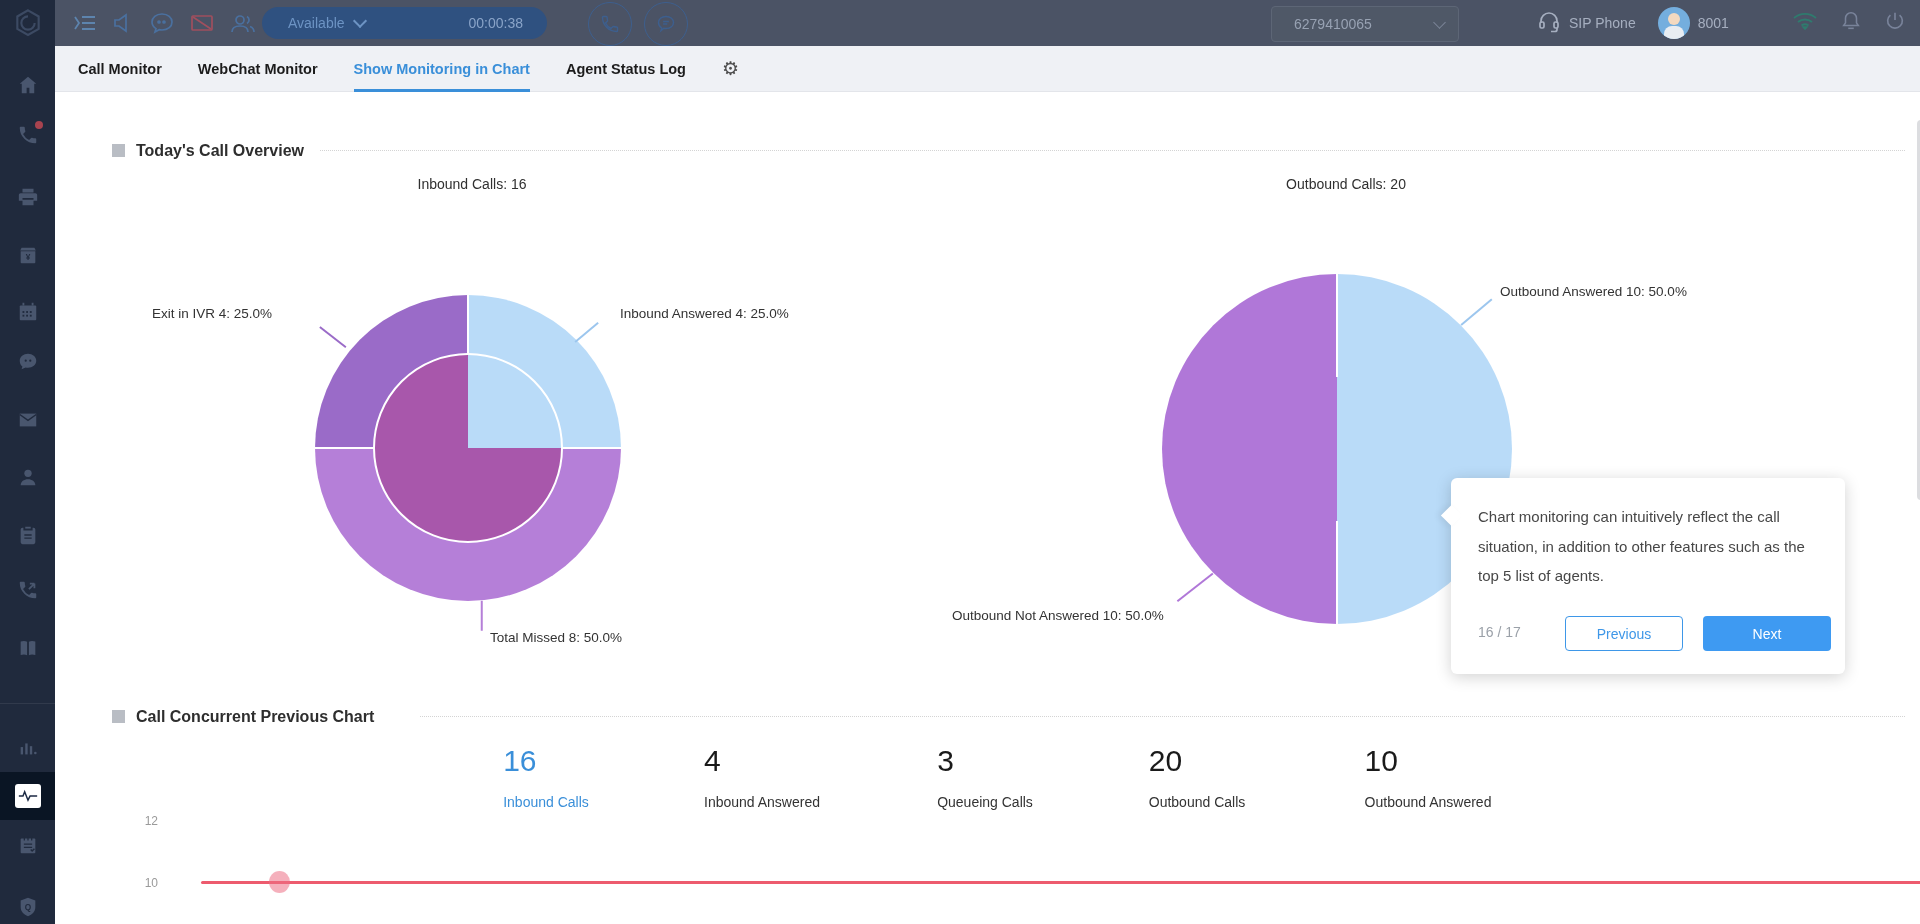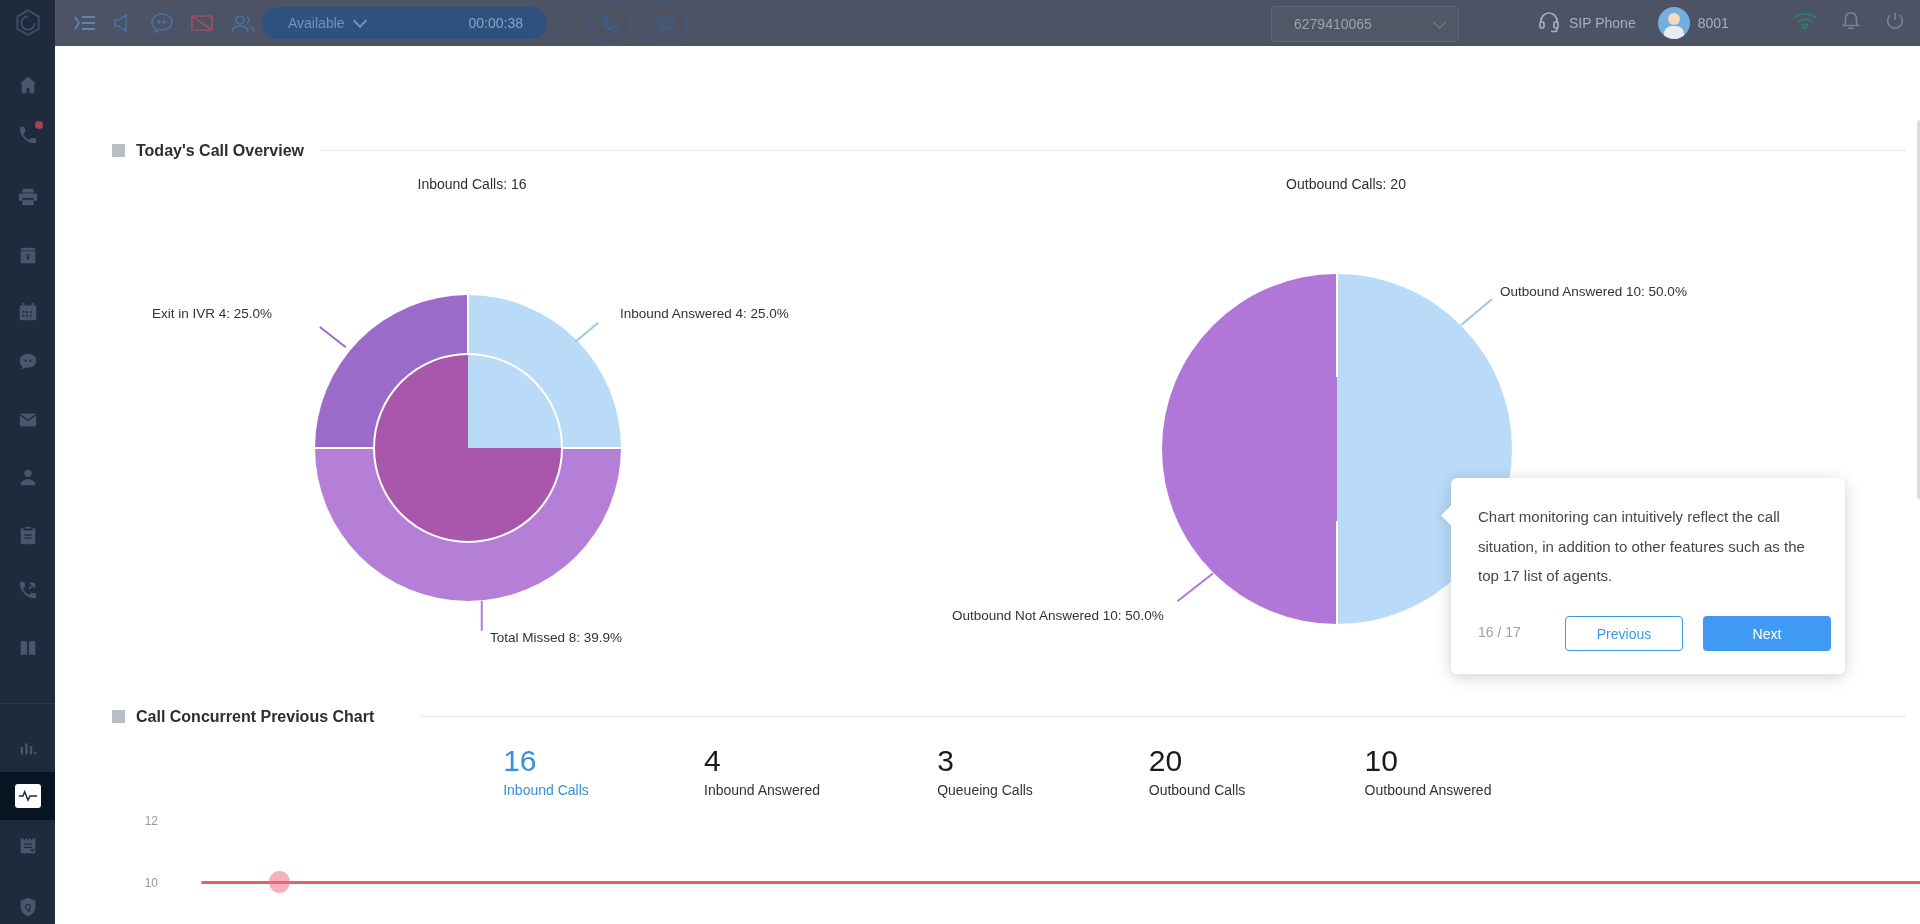--- a/index.html
+++ b/index.html
@@ -56,21 +56,21 @@
   .sec-title{position:absolute;font-size:16px;font-weight:bold;color:#2e2e2e;white-space:nowrap;}
   .dotline{position:absolute;border-top:1px dotted #d4d4d4;}
 
   .pie{position:absolute;border-radius:50%;}
   .pie-title{position:absolute;font-size:14px;color:#303030;transform:translateX(-50%);white-space:nowrap;}
   .pie-label{position:absolute;font-size:13.5px;color:#333;white-space:nowrap;}
   .leader{position:absolute;height:1.5px;transform-origin:left center;}
 
   .stat-col{position:absolute;transform:translateX(-50%);text-align:left;}
   .stat-val{font-size:30px;font-weight:500;color:#1a1a1a;}
-  .stat-lbl{font-size:14px;color:#333;margin-top:4px;white-space:nowrap;}
+  .stat-lbl{font-size:14px;color:#333;margin-top:16px;white-space:nowrap;}
   .stat-col.highlight .stat-val,.stat-col.highlight .stat-lbl{color:#3a8fd9;}
 
   .ytick{position:absolute;font-size:12px;color:#9a9a9a;width:30px;text-align:right;}
   .redline{position:absolute;left:131px;top:789px;width:1734px;height:3px;background:#ed5b6e;border-radius:2px;}
   .redmark{position:absolute;left:199px;top:779px;width:21px;height:22px;border-radius:50%;
            background:rgba(236,112,133,.55);}
 
   .scroll-thumb{position:absolute;left:1847px;top:28px;width:8px;height:380px;background:#dcdde0;border-radius:4px;}
 
   
@@ -289,35 +289,42 @@
             <path d="M9 20h6"></path>
         </svg></span>
       <span>
         <svg width="22" height="22" viewBox="0 0 24 24" fill="none" stroke="#79839a" stroke-width="1.8">
           <path d="M12 3v8"></path>
             <path d="M7 5.5a8 8 0 1 0 10 0"></path>
         </svg></span>
     </div>
   </div>
 
+  <div class="tabbar">
+    <div class="tab">Call Monitor</div>
+    <div class="tab">WebChat Monitor</div>
+    <div class="tab active">Show Monitoring in Chart</div>
+    <div class="tab">Agent Status Log</div>
+    <span class="gear">⚙</span>
+  </div>
 
   <div class="main">
 
     <span class="sec-square" style="left:42px;top:52px"></span>
     <span class="sec-title" style="left:66px;top:50px">Today's Call Overview</span>
     <span class="dotline" style="left:250px;top:58px;width:1585px"></span>
 
     <span class="pie-title" style="left:402px;top:84px">Inbound Calls: 16</span>
     <div class="pie" style="left:245px;top:203px;width:306px;height:306px;
                 background:conic-gradient(#fff 0deg 0.5deg,#b9dbf8 0.5deg 89.5deg,#fff 89.5deg 90.5deg,#b57fd8 90.5deg 269.5deg,#fff 269.5deg 270.5deg,#9a6bc8 270.5deg 359.5deg,#fff 359.5deg 360deg);"></div>
     <div class="pie" style="left:303px;top:261px;width:186px;height:186px;border:2px solid #fff;box-sizing:content-box;
                 background:conic-gradient(#b9dbf8 0deg 90deg,#a857ab 90deg 360deg);"></div>
     <span class="pie-label" style="right:1663px;top:214px">Exit in IVR 4: 25.0%</span>
     <span class="pie-label" style="left:550px;top:214px">Inbound Answered 4: 25.0%</span>
-    <span class="pie-label" style="left:420px;top:538px">Total Missed 8: 39.9%</span>
+    <span class="pie-label" style="left:420px;top:538px">Total Missed 8: 50.0%</span>
     <div class="leader" style="left:250px;top:234px;width:33px;background:#9a6bc8;transform:rotate(38deg)"></div>
     <div class="leader" style="left:505px;top:249px;width:30px;background:#9cc6ee;transform:rotate(-40deg)"></div>
     <div class="leader" style="left:412px;top:508px;width:30px;background:#b57fd8;transform:rotate(90deg)"></div>
 
     <span class="pie-title" style="left:1276px;top:84px">Outbound Calls: 20</span>
     <div class="pie" style="left:1092px;top:182px;width:350px;height:350px;
                 background:conic-gradient(#fff 0deg 0.4deg,#b9dbf8 0.4deg 179.6deg,#fff 179.6deg 180.4deg,#b077d8 180.4deg 359.6deg,#fff 359.6deg 360deg);"></div>
     <span class="pie-label" style="left:1430px;top:192px">Outbound Answered 10: 50.0%</span>
     <span class="pie-label" style="left:882px;top:516px">Outbound Not Answered 10: 50.0%</span>
     <div class="leader" style="left:1391px;top:232px;width:40px;background:#9cc6ee;transform:rotate(-40deg)"></div>
@@ -351,19 +358,19 @@
     <span class="ytick" style="left:58px;top:722px">12</span>
     <span class="ytick" style="left:58px;top:784px">10</span>
     <div class="redline"></div>
     <div class="redmark"></div>
 
     <div class="scroll-thumb"></div>
   </div>
 
   <div class="tour">
     <span class="tour-arrow"></span>
-    <div class="tour-text">Chart monitoring can intuitively reflect the call situation, in addition to other features such as the top 17 list of agents.</div>
+    <div class="tour-text">Chart monitoring can intuitively reflect the call situation, in addition to other features such as the top 5 list of agents.</div>
     <span class="tour-step">16 / 17</span>
     <div class="btn btn-prev">Previous</div>
     <div class="btn btn-next">Next</div>
   </div>
 
 </div>
 
 </body></html>

